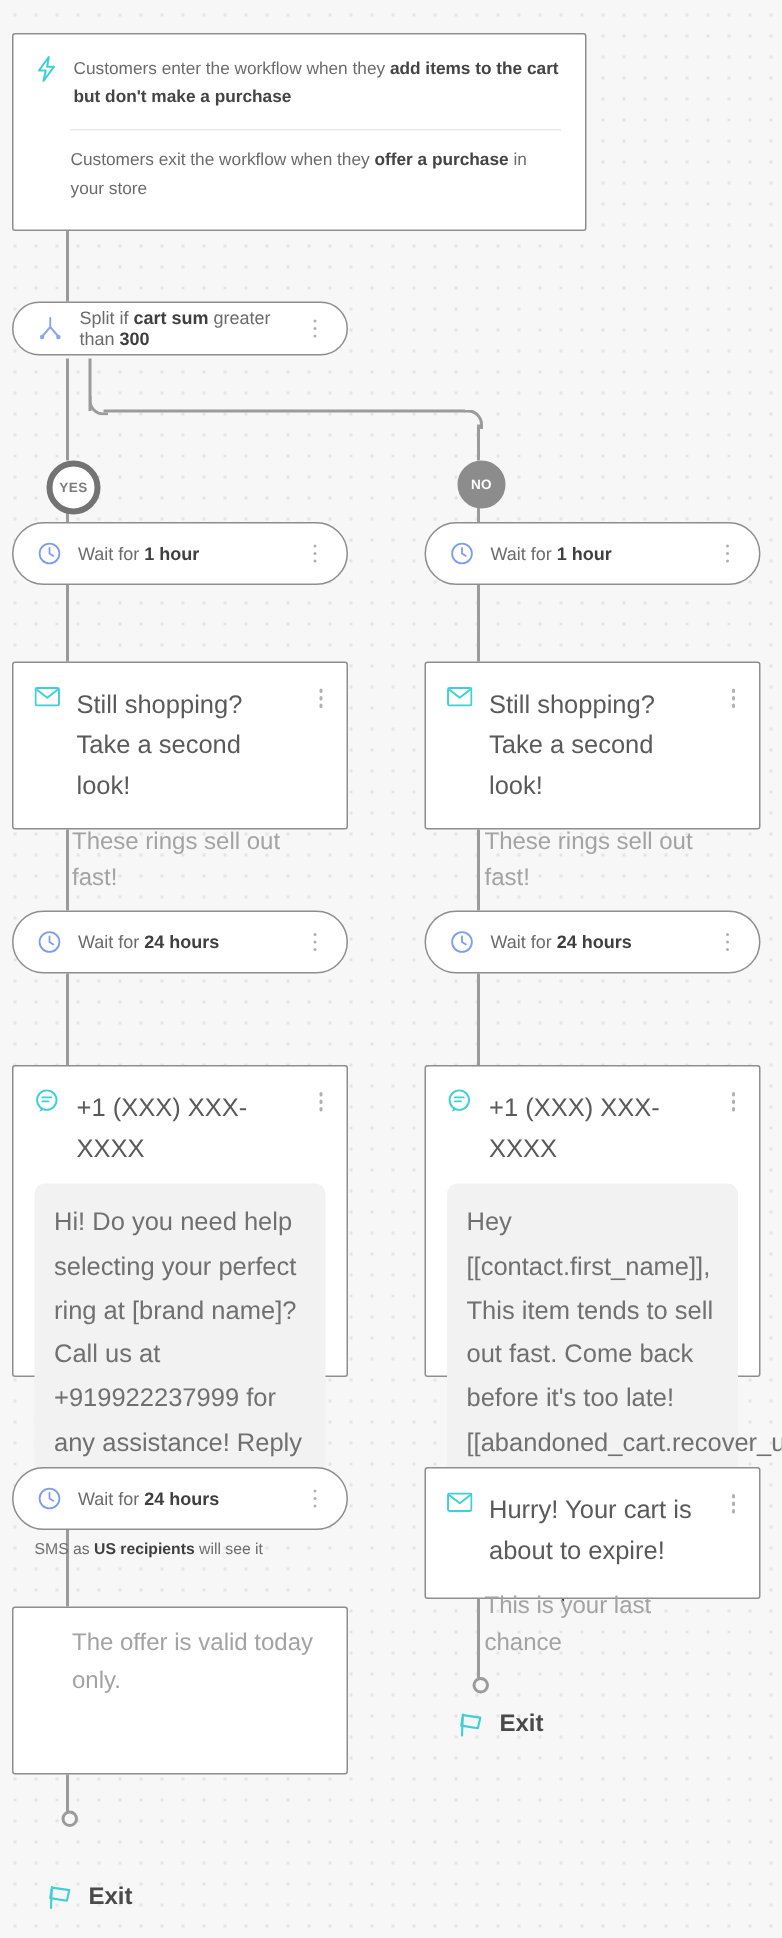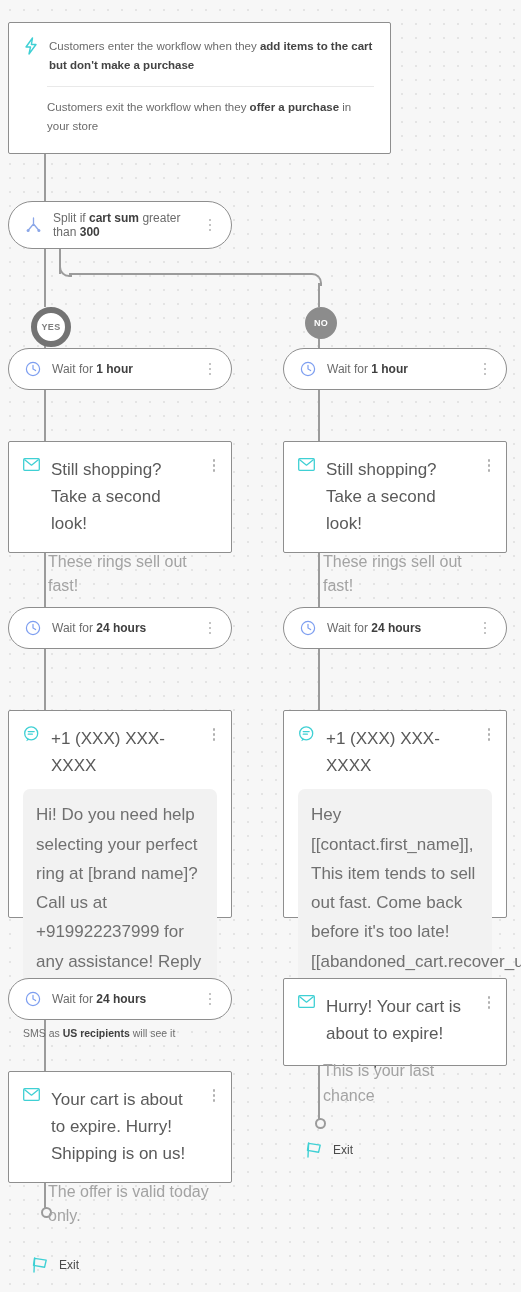--- a/index.html
+++ b/index.html
@@ -23,21 +23,21 @@
   .corner{position:absolute;border:2px solid #9b9b9b;background:transparent;}
   .corner.bl{border-top:none;border-right:none;border-bottom-left-radius:10px;}
   .corner.tr{border-bottom:none;border-left:none;border-top-right-radius:10px;}
   .endpoint{position:absolute;width:7px;height:7px;border-radius:50%;
             border:2px solid #9b9b9b;background:#f7f7f7;}
 
   
   .badge{position:absolute;width:28px;height:28px;border-radius:50%;
          display:flex;align-items:center;justify-content:center;
          font-size:9px;font-weight:bold;letter-spacing:.3px;}
-  .badge-yes{background:#ffffff;border:6px solid #737373;color:#7d7d7d;}
+  .badge-yes{background:#ffffff;border:4px solid #737373;color:#7d7d7d;}
   .badge-no{background:#8c8c8c;border:2px solid #8c8c8c;color:#ffffff;}
 
   
   .node{position:absolute;background:#ffffff;border:1px solid #8e8e8e;box-sizing:border-box;}
   .node.pill{border-radius:28px;}
   .node.rect{border-radius:2px;}
 
   .trigger-box{padding:14px 16px 14px 14px;}
   .trig-row{display:flex;align-items:flex-start;gap:10px;}
   .trig-text{font-size:11.5px;line-height:1.65;color:#6b6b6b;}
@@ -57,21 +57,21 @@
               padding:11px 13px;font-size:17px;line-height:1.72;color:#707070;}
   .sms-foot{font-size:10.5px;color:#6e6e6e;padding:11px 14px 12px 14px;}
   .sms-foot b{color:#3f3f3f;font-weight:bold;}
 
   .kebab{width:14px;display:flex;flex-direction:column;align-items:center;
          gap:2.5px;padding-top:3px;flex:0 0 auto;cursor:pointer;}
   .kebab i{width:2.5px;height:2.5px;border-radius:50%;background:#b0b0b0;display:block;}
   .pill-kebab{padding-top:0;}
 
   .exit{position:absolute;display:flex;align-items:center;gap:9px;}
-  .exit-label{font-size:12px;font-weight:normal;color:#4a4a4a;}
+  .exit-label{font-size:16px;font-weight:bold;color:#4a4a4a;}
 
   .ico{flex:0 0 auto;display:block;}
 </style>
 </head>
 <body>
 
 <div class="canvas">
 
   <div class="conn conn-v" style="left:44px;top:145px;height:56px;"></div>
 
@@ -110,21 +110,21 @@
       </div>
     </div>
     <div class="trig-sep"></div>
     <div class="trig-row2">
       <div class="trig-text">
         <span>Customers exit the workflow when they </span><b>offer a purchase</b><span> in your store</span>
       </div>
     </div>
   </div>
 
-  <div class="node pill" style="left:8px;top:201px;width:224px;height:48px;">
+  <div class="node pill" style="left:8px;top:201px;width:224px;height:36px;">
     <div class="pill-inner">
       <svg class="ico" width="17" height="16" viewBox="0 0 17 16">
         <path d="M8.5 1 L8.5 7 M8.5 7 L3.4 13 M8.5 7 L13.6 13" fill="none" stroke="#8aa6e8" stroke-width="1.3" stroke-linecap="round"></path>
         <circle cx="3.1" cy="13.6" r="1.5" fill="#8aa6e8"></circle>
         <circle cx="13.9" cy="13.6" r="1.5" fill="#8aa6e8"></circle>
       </svg>
       <div class="pill-label">
         <span>Split if </span><b>cart sum</b><span> greater than </span><b>300</b>
       </div>
       <div class="kebab pill-kebab">
@@ -309,32 +309,20 @@
       <div class="kebab">
         <i></i>
           <i></i>
           <i></i>
       </div>
     </div>
     <div class="card-sub">This is your last chance</div>
   </div>
 
   <div class="node rect" style="left:8px;top:1071px;width:224px;height:112px;">
-    <div class="card-head">
-      <svg class="ico" width="17" height="13" viewBox="0 0 17 13" style="margin-top:2px;">
-        <rect x="0.7" y="0.7" width="15.6" height="11.6" rx="1" fill="none" stroke="#3fd0d4" stroke-width="1.3"></rect>
-        <path d="M1.4 1.6 L8.5 7.2 L15.6 1.6" fill="none" stroke="#3fd0d4" stroke-width="1.3" stroke-linejoin="round"></path>
-      </svg>
-      <div class="card-title">Your cart is about to expire. Hurry! Shipping is on us!</div>
-      <div class="kebab">
-        <i></i>
-          <i></i>
-          <i></i>
-      </div>
-    </div>
     <div class="card-sub">The offer is valid today only.</div>
   </div>
 
   <div class="exit" style="left:304px;top:1140px;">
     <svg class="ico" width="20" height="19" viewBox="0 0 20 19">
       <path d="M4 17 L4.6 3" fill="none" stroke="#3fd0d4" stroke-width="1.4" stroke-linecap="round"></path>
       <path d="M4.6 3.4 L16.2 5.1 L14.6 12.2 L3.5 10.4 Z" fill="none" stroke="#3fd0d4" stroke-width="1.4" stroke-linejoin="round"></path>
     </svg>
     <span class="exit-label">Exit</span>
   </div>

